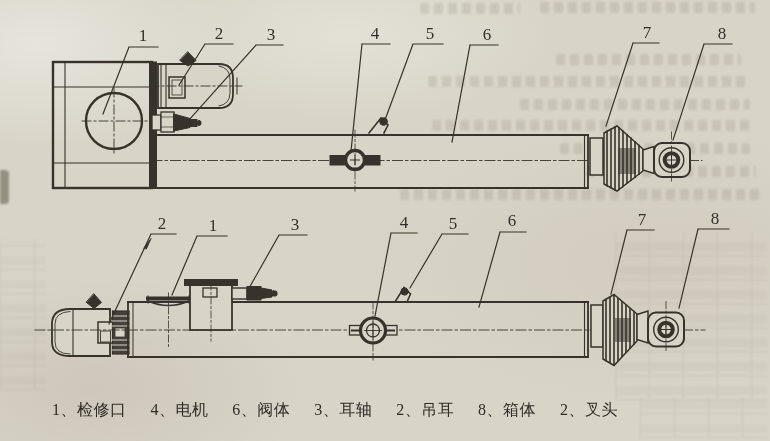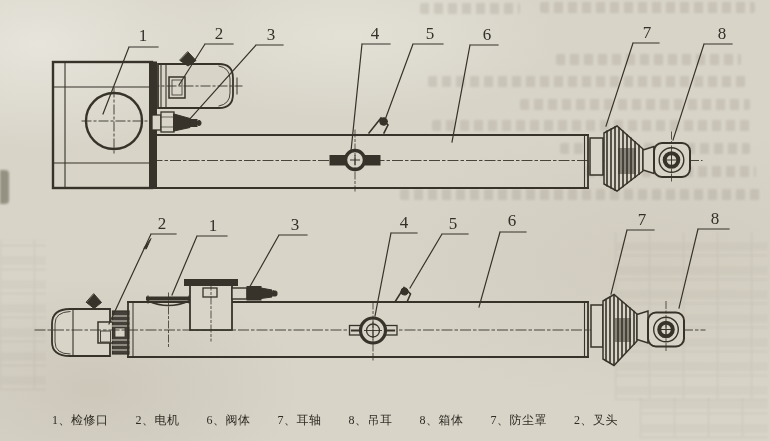--- a/index.html
+++ b/index.html
@@ -13,23 +13,23 @@
       #d8d4c8;
     font-family:"Liberation Serif","DejaVu Serif",serif;
     color:#33302a;
   }
   .drawing-svg{position:absolute;left:0;top:0;}
   .callout{
     position:absolute;font-size:17px;line-height:18px;width:14px;text-align:center;
     color:#33302a;
   }
   .legend{
-    position:absolute;left:52px;top:412px;width:566px;
+    position:absolute;left:52px;top:400px;width:566px;
     display:flex;justify-content:space-between;align-items:baseline;
-    font-size:12px;letter-spacing:.5px;color:#2f2c25;white-space:nowrap;
+    font-size:16px;letter-spacing:.5px;color:#2f2c25;white-space:nowrap;
   }
   .bleed{
     position:absolute;opacity:.15;filter:blur(1.2px);border-radius:2px;
     background:repeating-linear-gradient(90deg,#6f6758 0 9px,transparent 9px 14px);
     height:11px;pointer-events:none;
   }
   .bleed-grid{
     position:absolute;opacity:.12;filter:blur(1px);pointer-events:none;
     background:
       repeating-linear-gradient(0deg,#6f6758 0 1px,transparent 1px 24px),
@@ -252,22 +252,21 @@
   <span class="callout" style="left:206px;top:217px">1</span>
   <span class="callout" style="left:288px;top:216px">3</span>
   <span class="callout" style="left:397px;top:214px">4</span>
   <span class="callout" style="left:446px;top:215px">5</span>
   <span class="callout" style="left:505px;top:212px">6</span>
   <span class="callout" style="left:635px;top:211px">7</span>
   <span class="callout" style="left:708px;top:210px">8</span>
 
   <div class="legend">
     <span>1、检修口</span>
-    <span>2、电机</span>
+    <span>4、电机</span>
     <span>6、阀体</span>
-    <span>7、耳轴</span>
-    <span>8、吊耳</span>
+    <span>3、耳轴</span>
+    <span>2、吊耳</span>
     <span>8、箱体</span>
-    <span>7、防尘罩</span>
     <span>2、叉头</span>
   </div>
 
 </div>
 
 </body></html>

